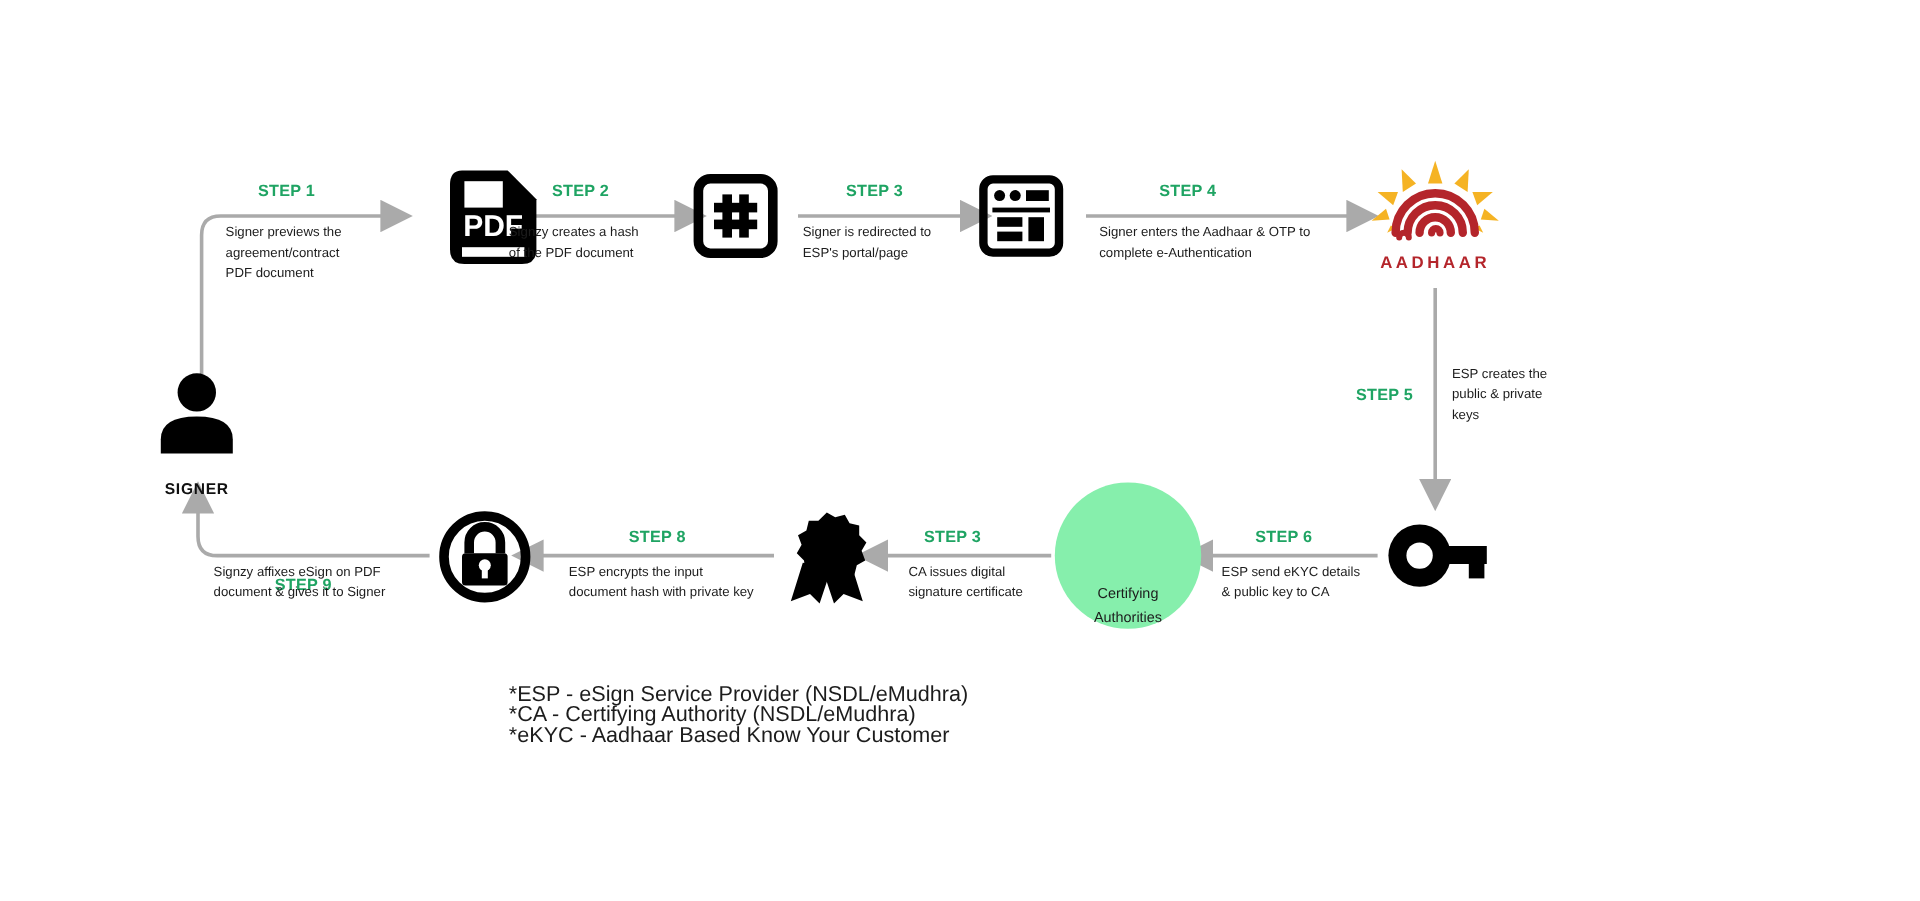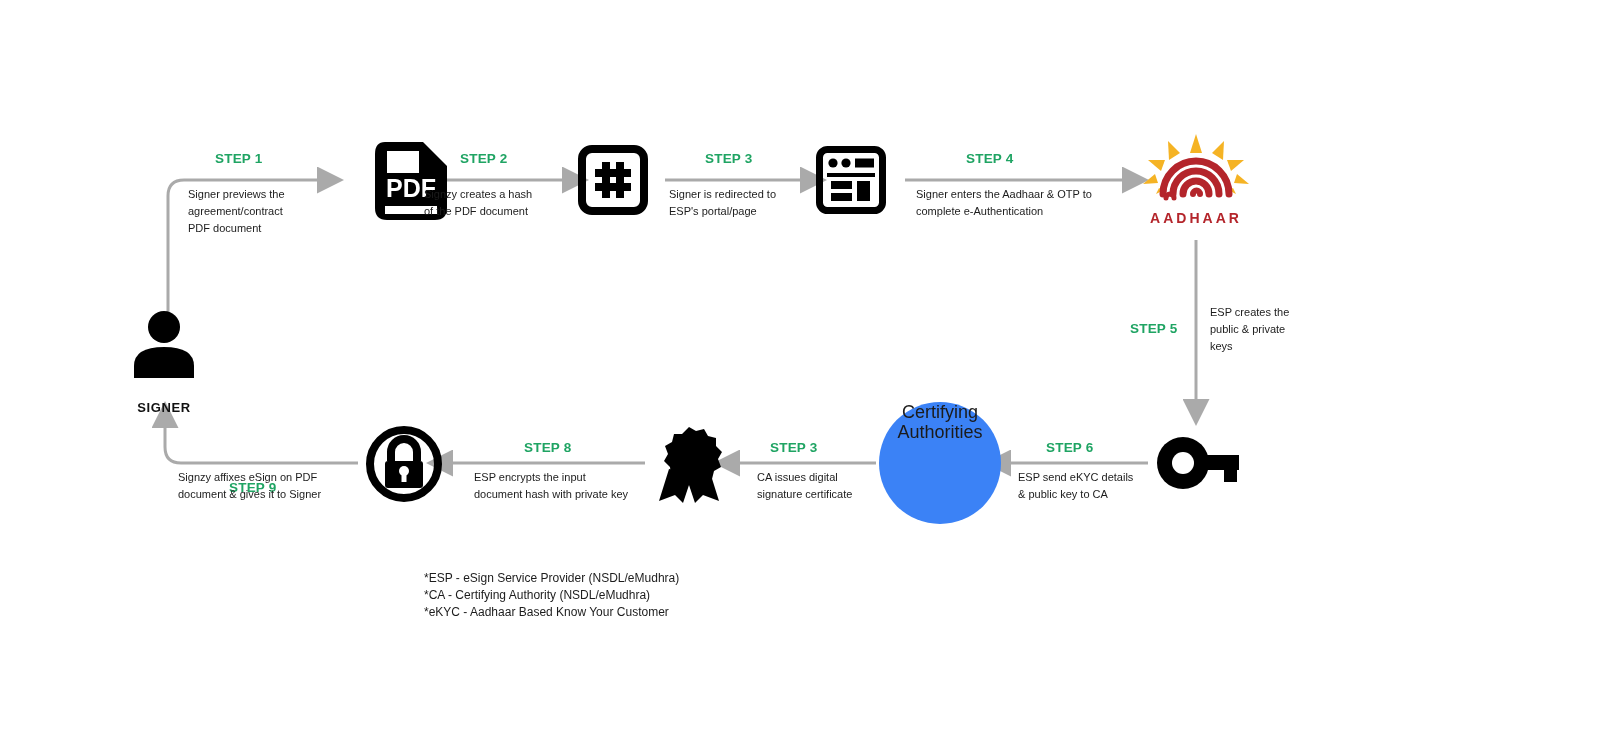--- a/index.html
+++ b/index.html
@@ -38,32 +38,32 @@
   }
   .signer-label {
     font-size: 13px;
     font-weight: bold;
     color: #111;
     letter-spacing: 0.6px;
   }
   .ca-circle {
     width: 122px; height: 122px;
     border-radius: 50%;
-    background: #3b82f6;
+    background: #86efac;
     display: flex;
-    align-items: flex-start;
+    align-items: flex-end;
     justify-content: center;
     text-align: center;
     line-height: 20px;
-    font-size: 18px;
+    font-size: 12px;
     color: #1b1b1b;
   }
   .ca-circle span { display: block; }
   .footnotes {
-    font-size: 12px;
+    font-size: 18px;
     line-height: 17px;
     color: #1c1c1c;
     white-space: pre-line;
   }
   .aadhaar-word {
     font-size: 14px;
     font-weight: bold;
     letter-spacing: 3px;
     color: #b4252b;
     text-align: center;

